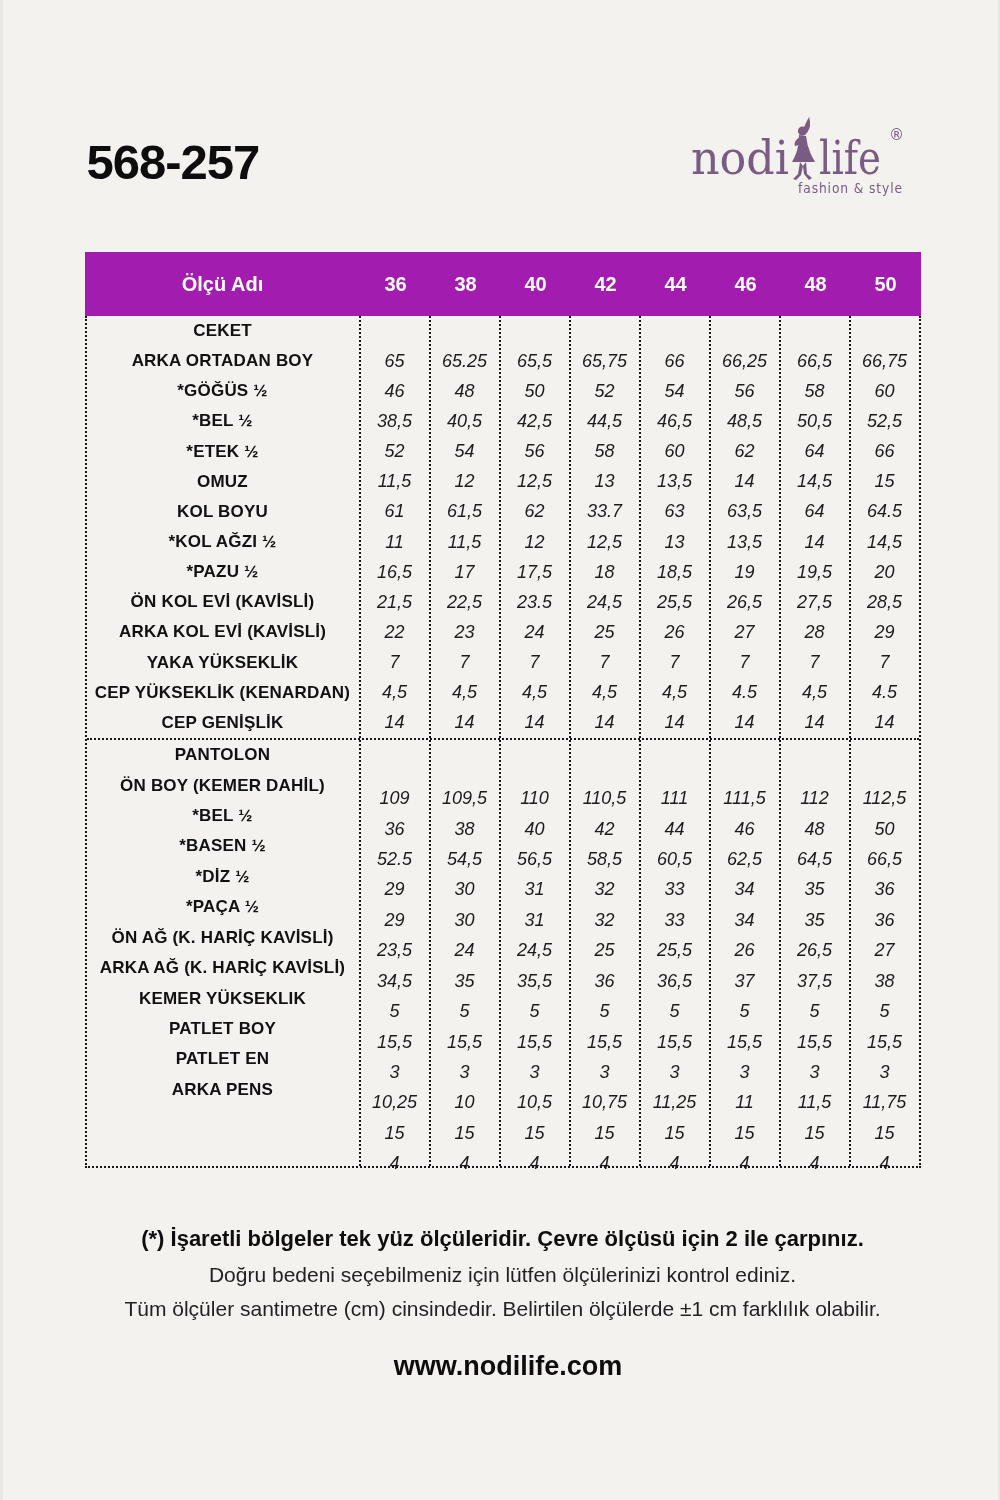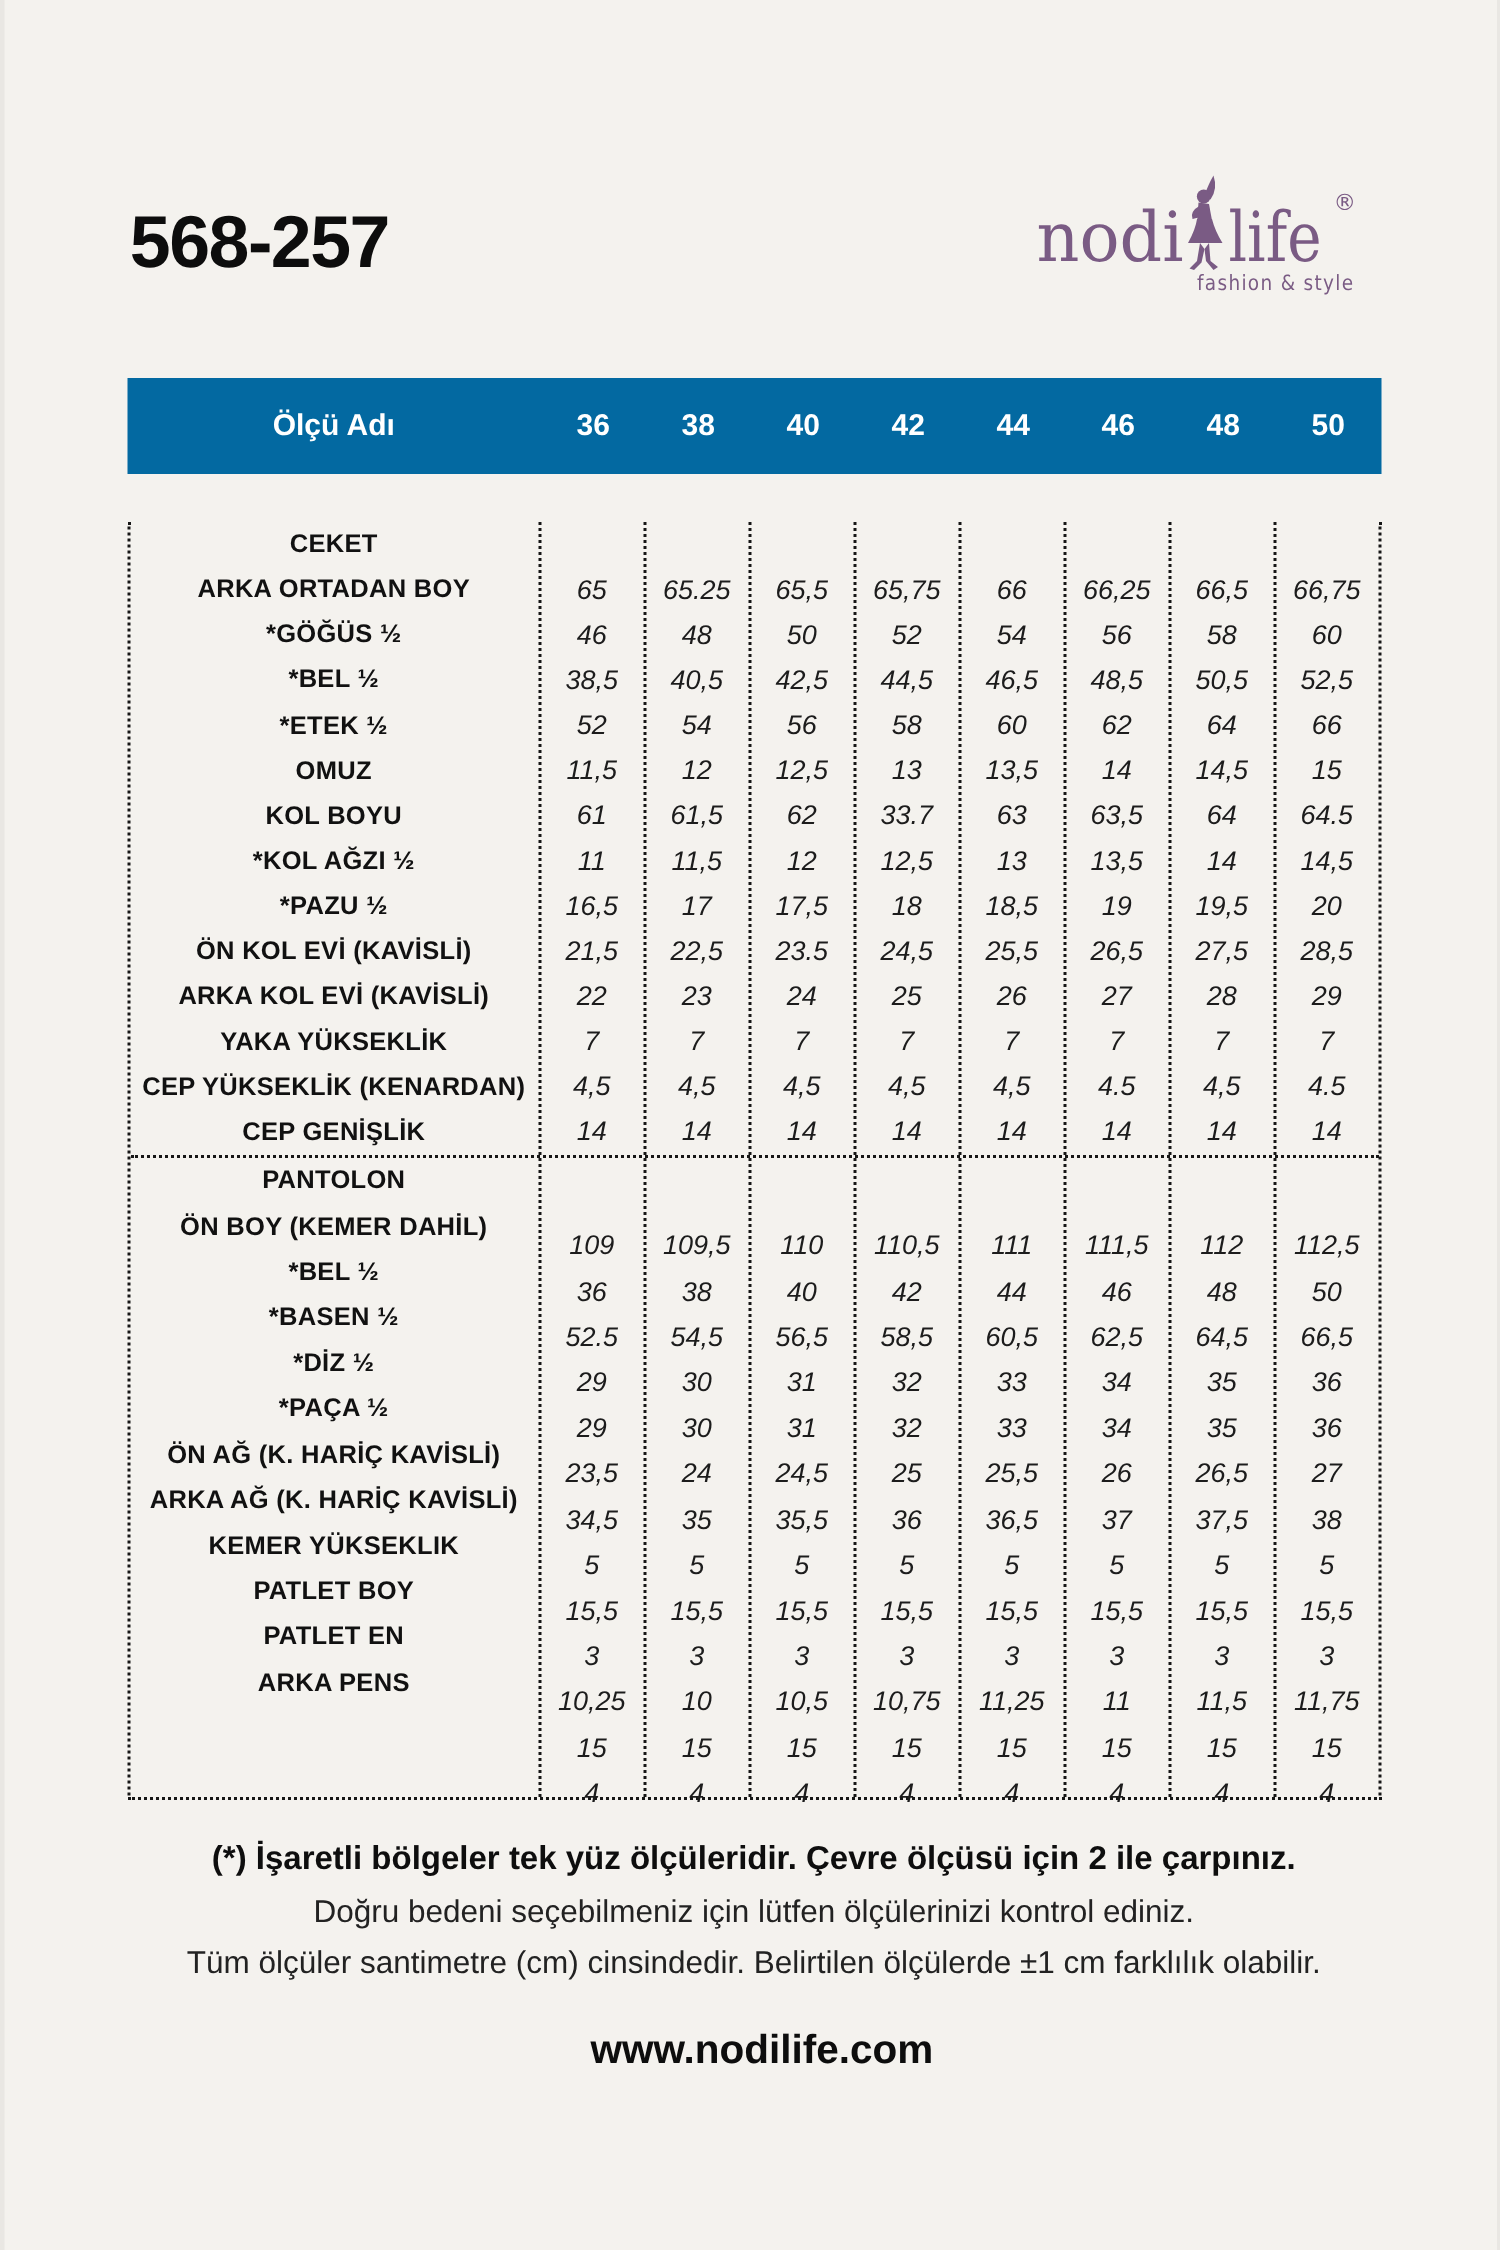--- a/index.html
+++ b/index.html
@@ -18,28 +18,28 @@
   .product-code {
     position:absolute; left:84px; top:134px;
     font-size:49px; font-weight:800; letter-spacing:-1px; color:#0d0d0d;
   }
   .logo { position:absolute; left:688px; top:116px; width:230px; }
 
   
   .size-table { position:absolute; left:82px; top:252px; width:836px; }
   .table-header {
     display:flex; align-items:center;
-    background:#0369a1; color:#fff; height:64px; font-weight:700;
+    background:#a21caf; color:#fff; height:64px; font-weight:700;
   }
   .th-label { flex:1; text-align:center; font-size:20px; }
   .th-sizes { display:flex; }
   .th-size { width:70px; text-align:center; font-size:20px; }
 
   .table-body {
-    border:2px dotted #161616; border-top:none;margin-top:32px;
+    border:2px dotted #161616; border-top:none;
   }
   .section { display:flex; }
   .sec-0 { height:422px; }
   .sec-1 { height:428px; border-top:2px dotted #161616; }
   .label-col { flex:1; display:grid; grid-template-rows:repeat(14,1fr); }
   .label-cell {
     display:flex; align-items:center; justify-content:center;
     font-weight:700; font-size:17px; white-space:nowrap; letter-spacing:.2px;
   }
   .value-col {

